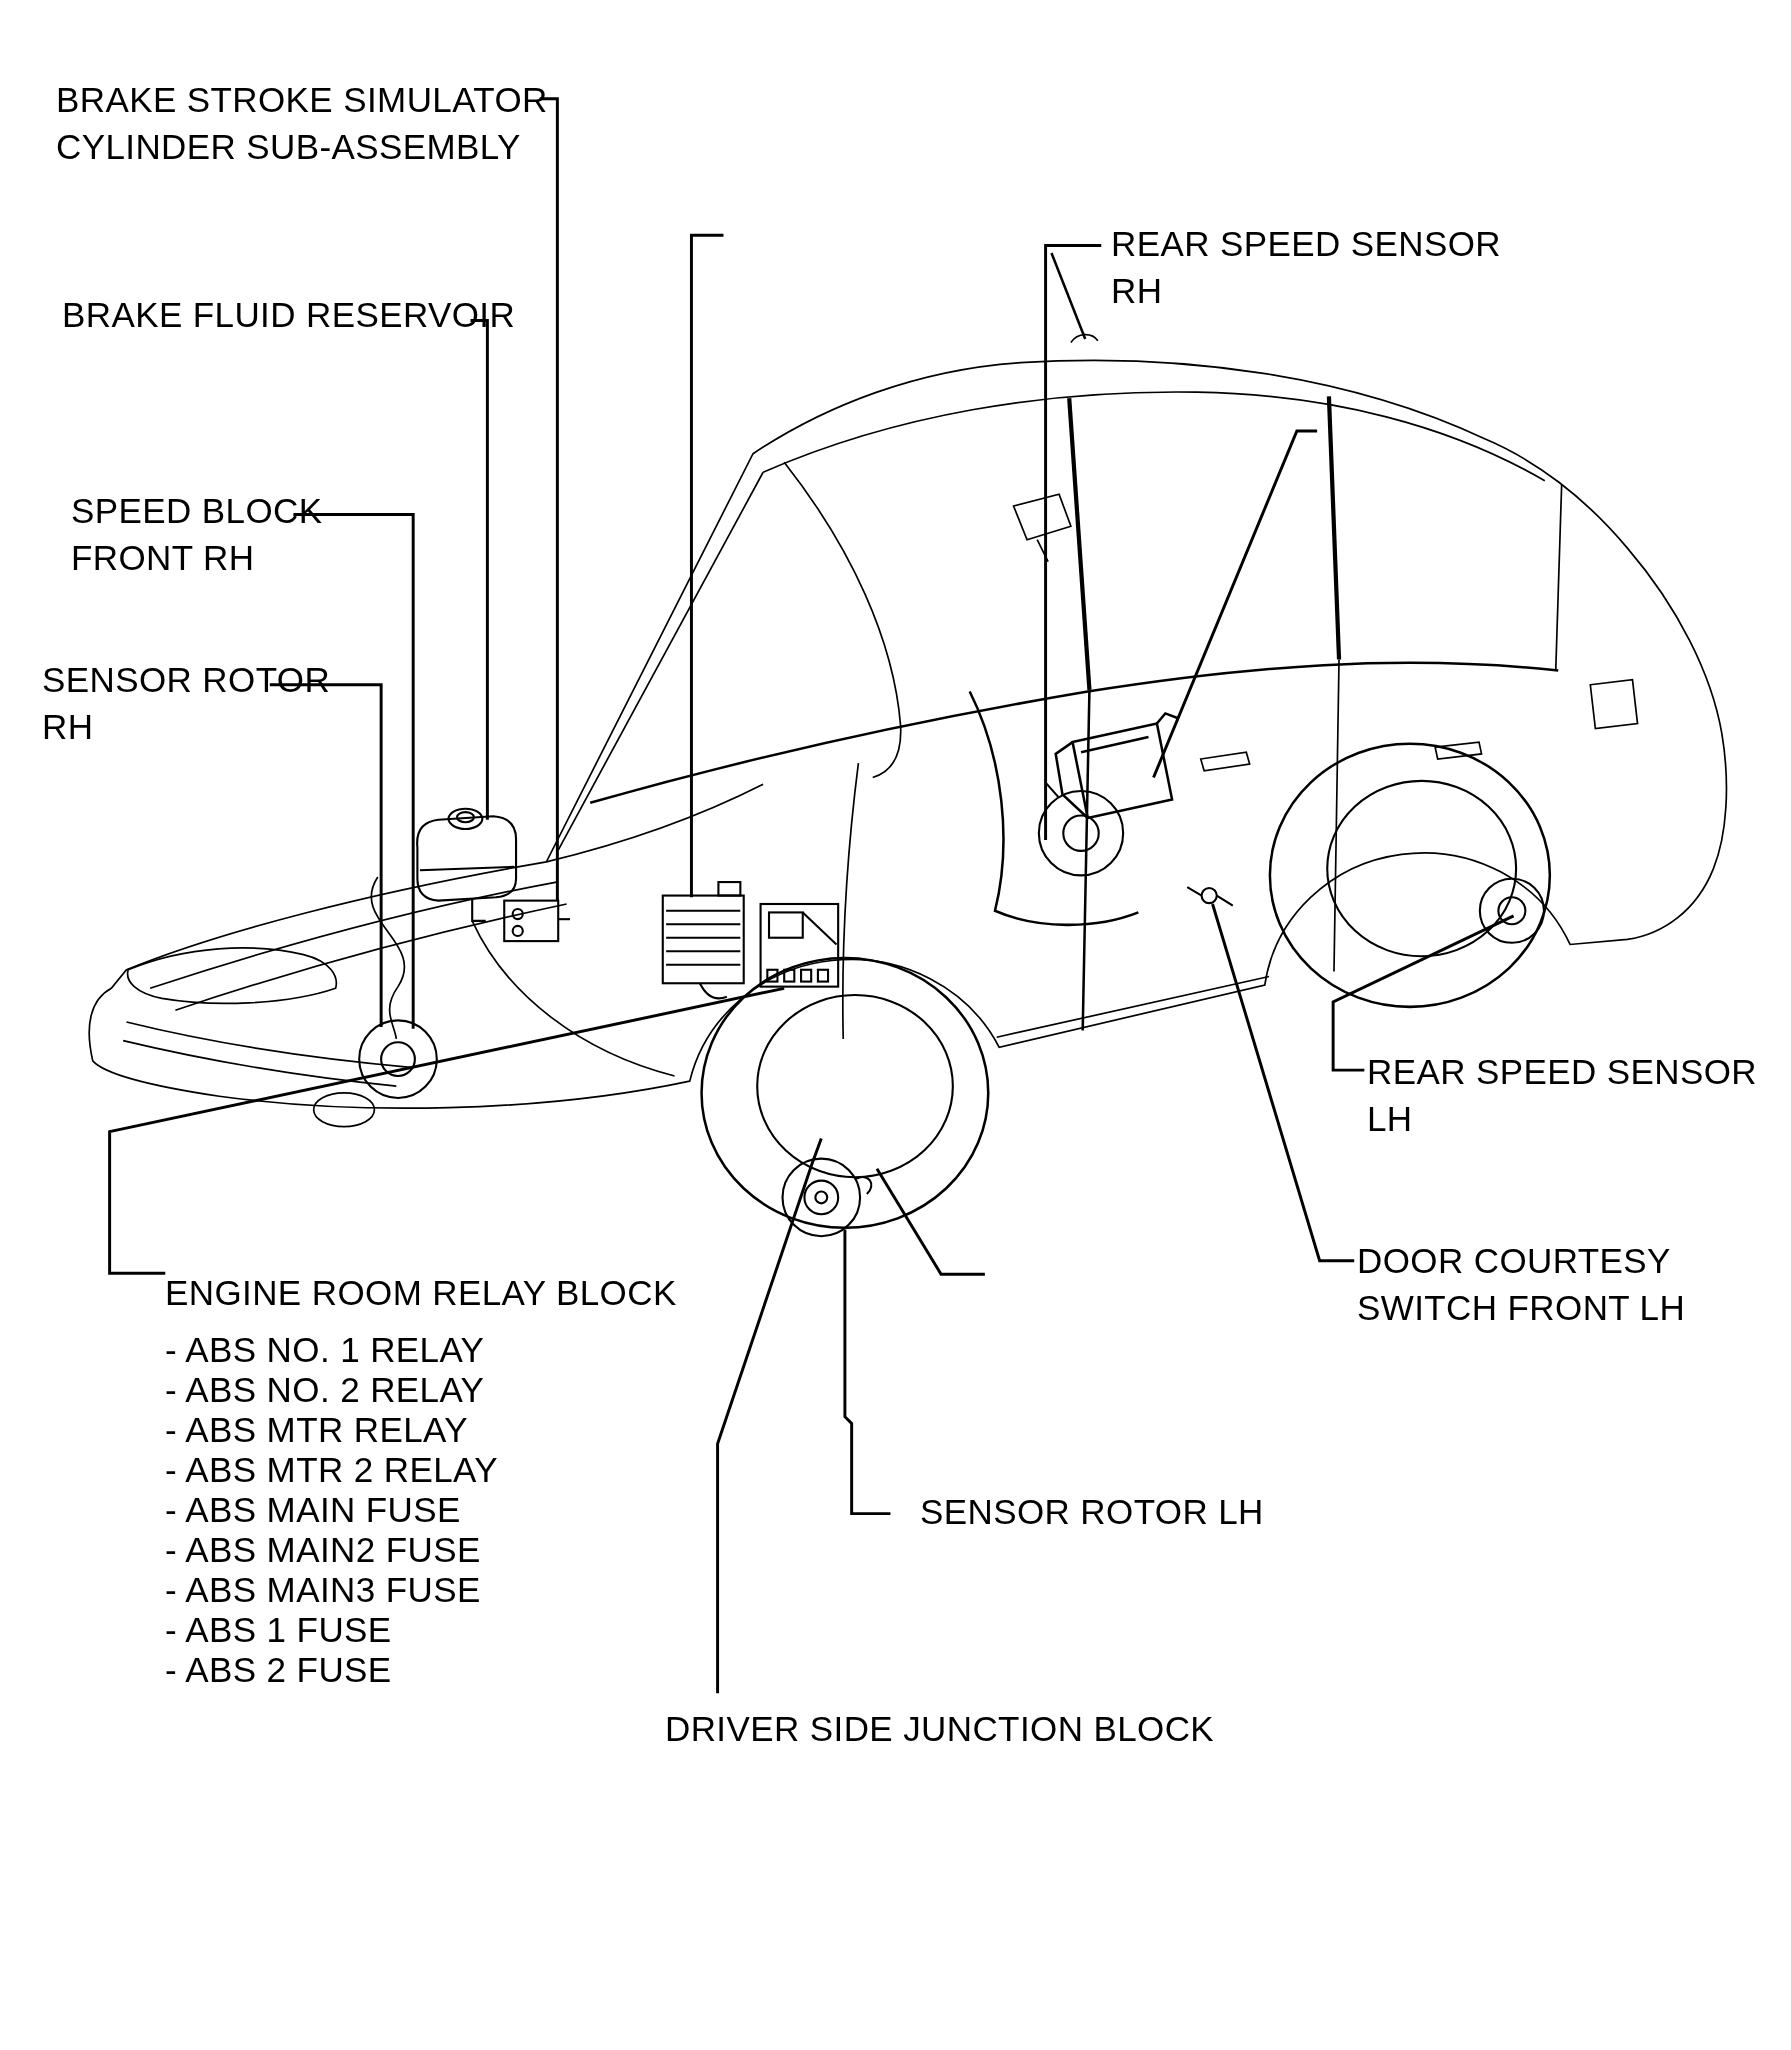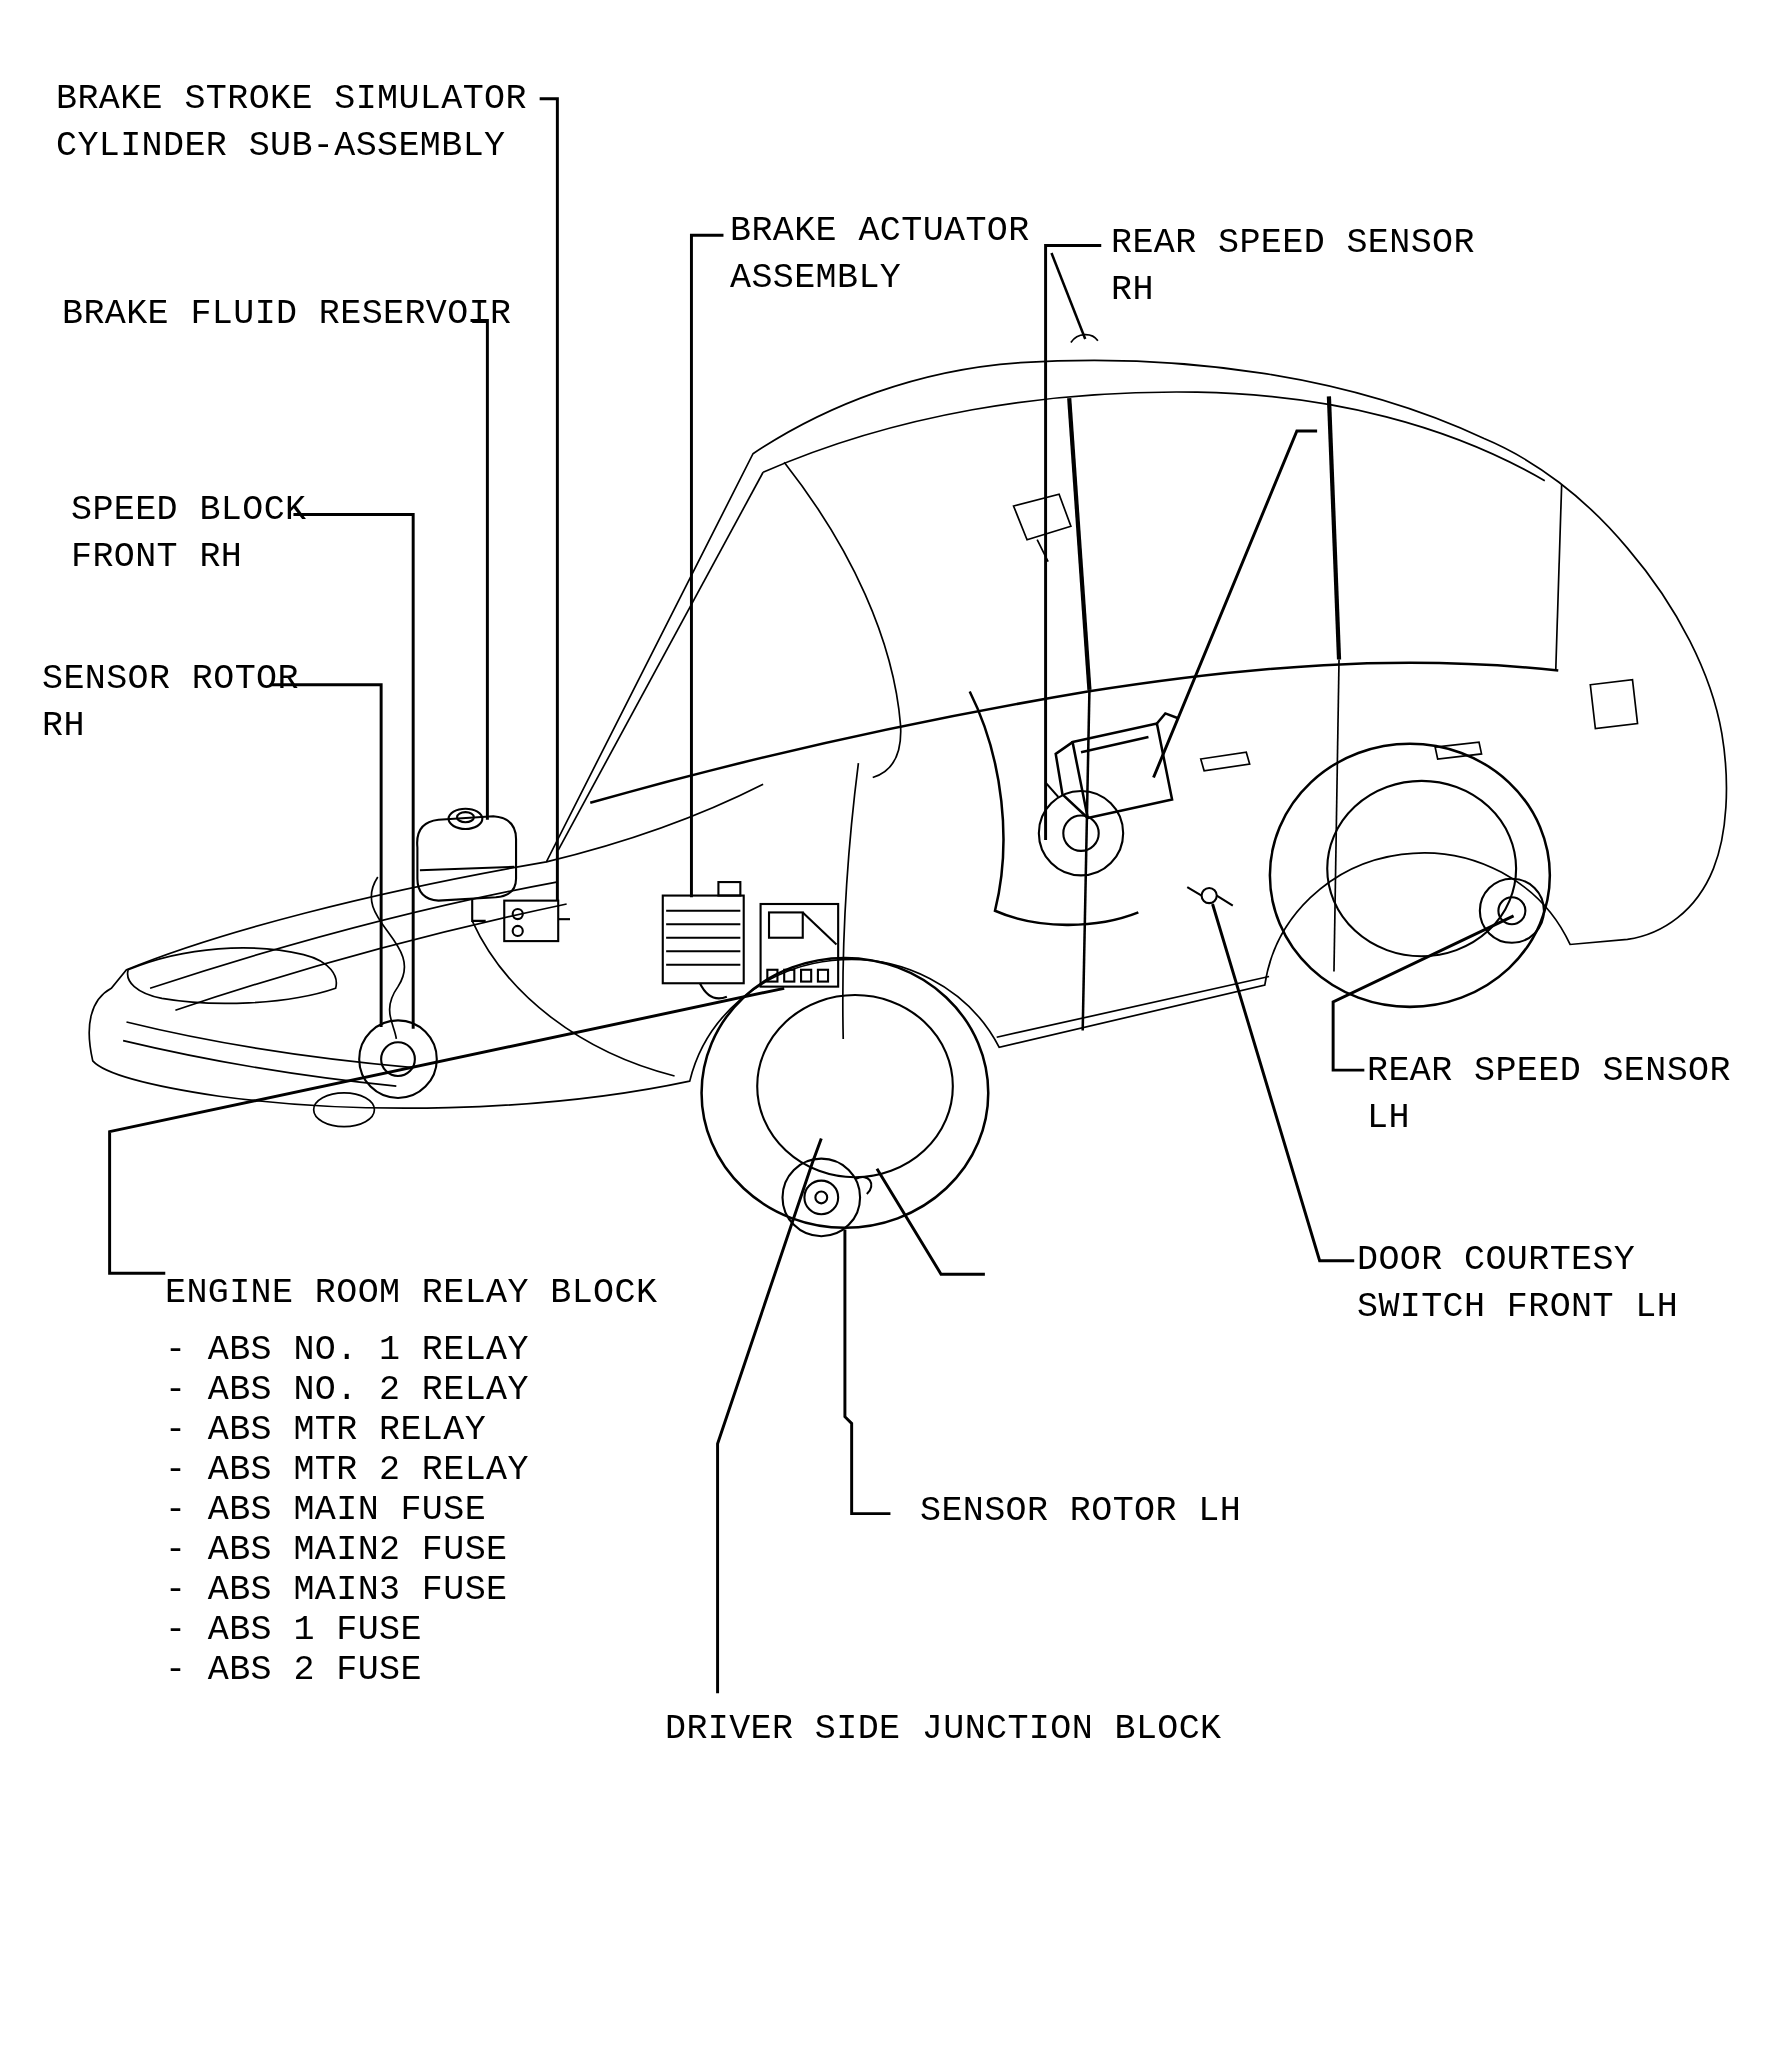--- a/index.html
+++ b/index.html
@@ -1,20 +1,20 @@
 <!DOCTYPE html>
 <html style="font-size:13.5px"><head>
 <meta charset="utf-8">
 <style>
   html,body{margin:0;padding:0;background:#ffffff;}
   .page{
     position:relative;
     width:1791px;height:1776px;
     background:#ffffff;
-    font-family:Liberation Mono, monospace;
+    font-family:Liberation Sans, sans-serif;
     color:#000;
     overflow:hidden;
   }
   svg.art{position:absolute;left:0;top:0;}
   .lbl{
     position:absolute;
     font-size:35px;
     line-height:47px;
     white-space:pre-line;
     letter-spacing:0.4px;
@@ -174,22 +174,20 @@
 CYLINDER SUB-ASSEMBLY</div>
 
   <div class="lbl single" style="left:38px;top:296px;">BRAKE FLUID RESERVOIR</div>
 
   <div class="lbl" style="left:71px;top:487px;">SPEED BLOCK
 FRONT RH</div>
 
   <div class="lbl" style="left:42px;top:656px;">SENSOR ROTOR
 RH</div>
 
-  <div class="lbl" style="left:730px;top:208px;">BRAKE ACTUATOR
-ASSEMBLY</div>
 
   <div class="lbl" style="left:1111px;top:220px;">REAR SPEED SENSOR
 RH</div>
 
 
   <div class="lbl" style="left:1367px;top:1048px;">REAR SPEED SENSOR
 LH</div>
 
   <div class="lbl" style="left:1357px;top:1237px;">DOOR COURTESY
 SWITCH FRONT LH</div>

